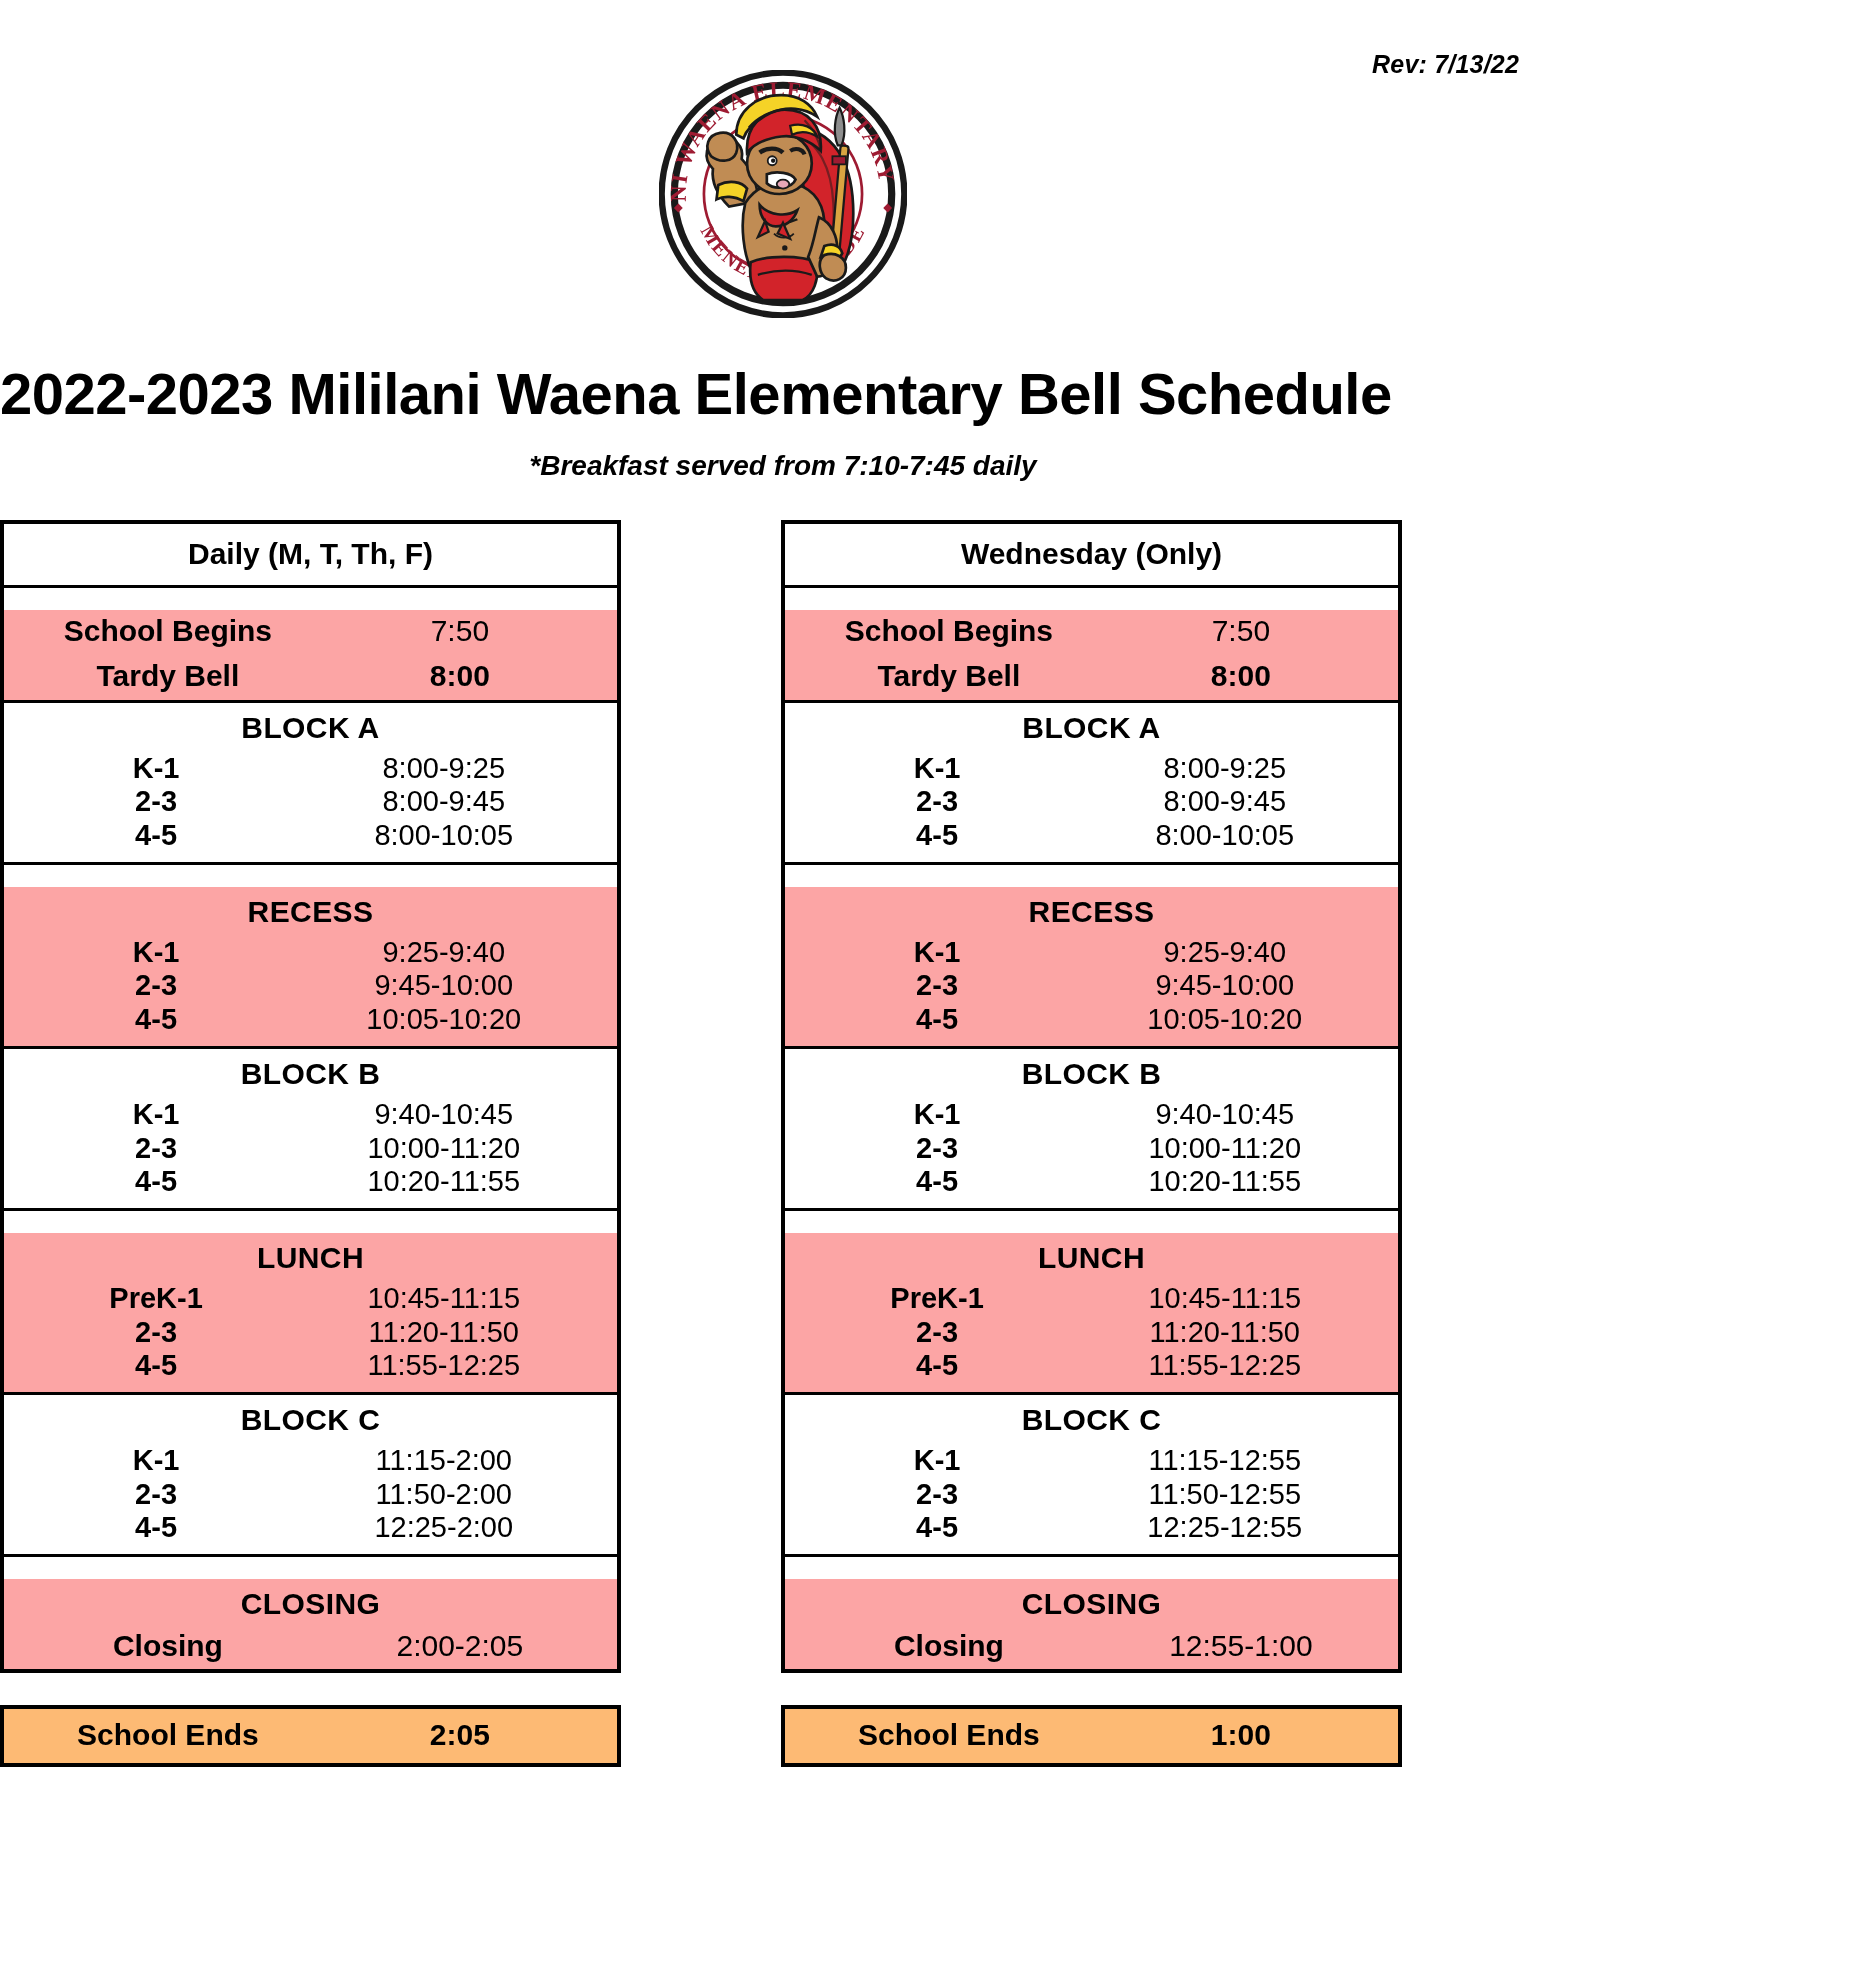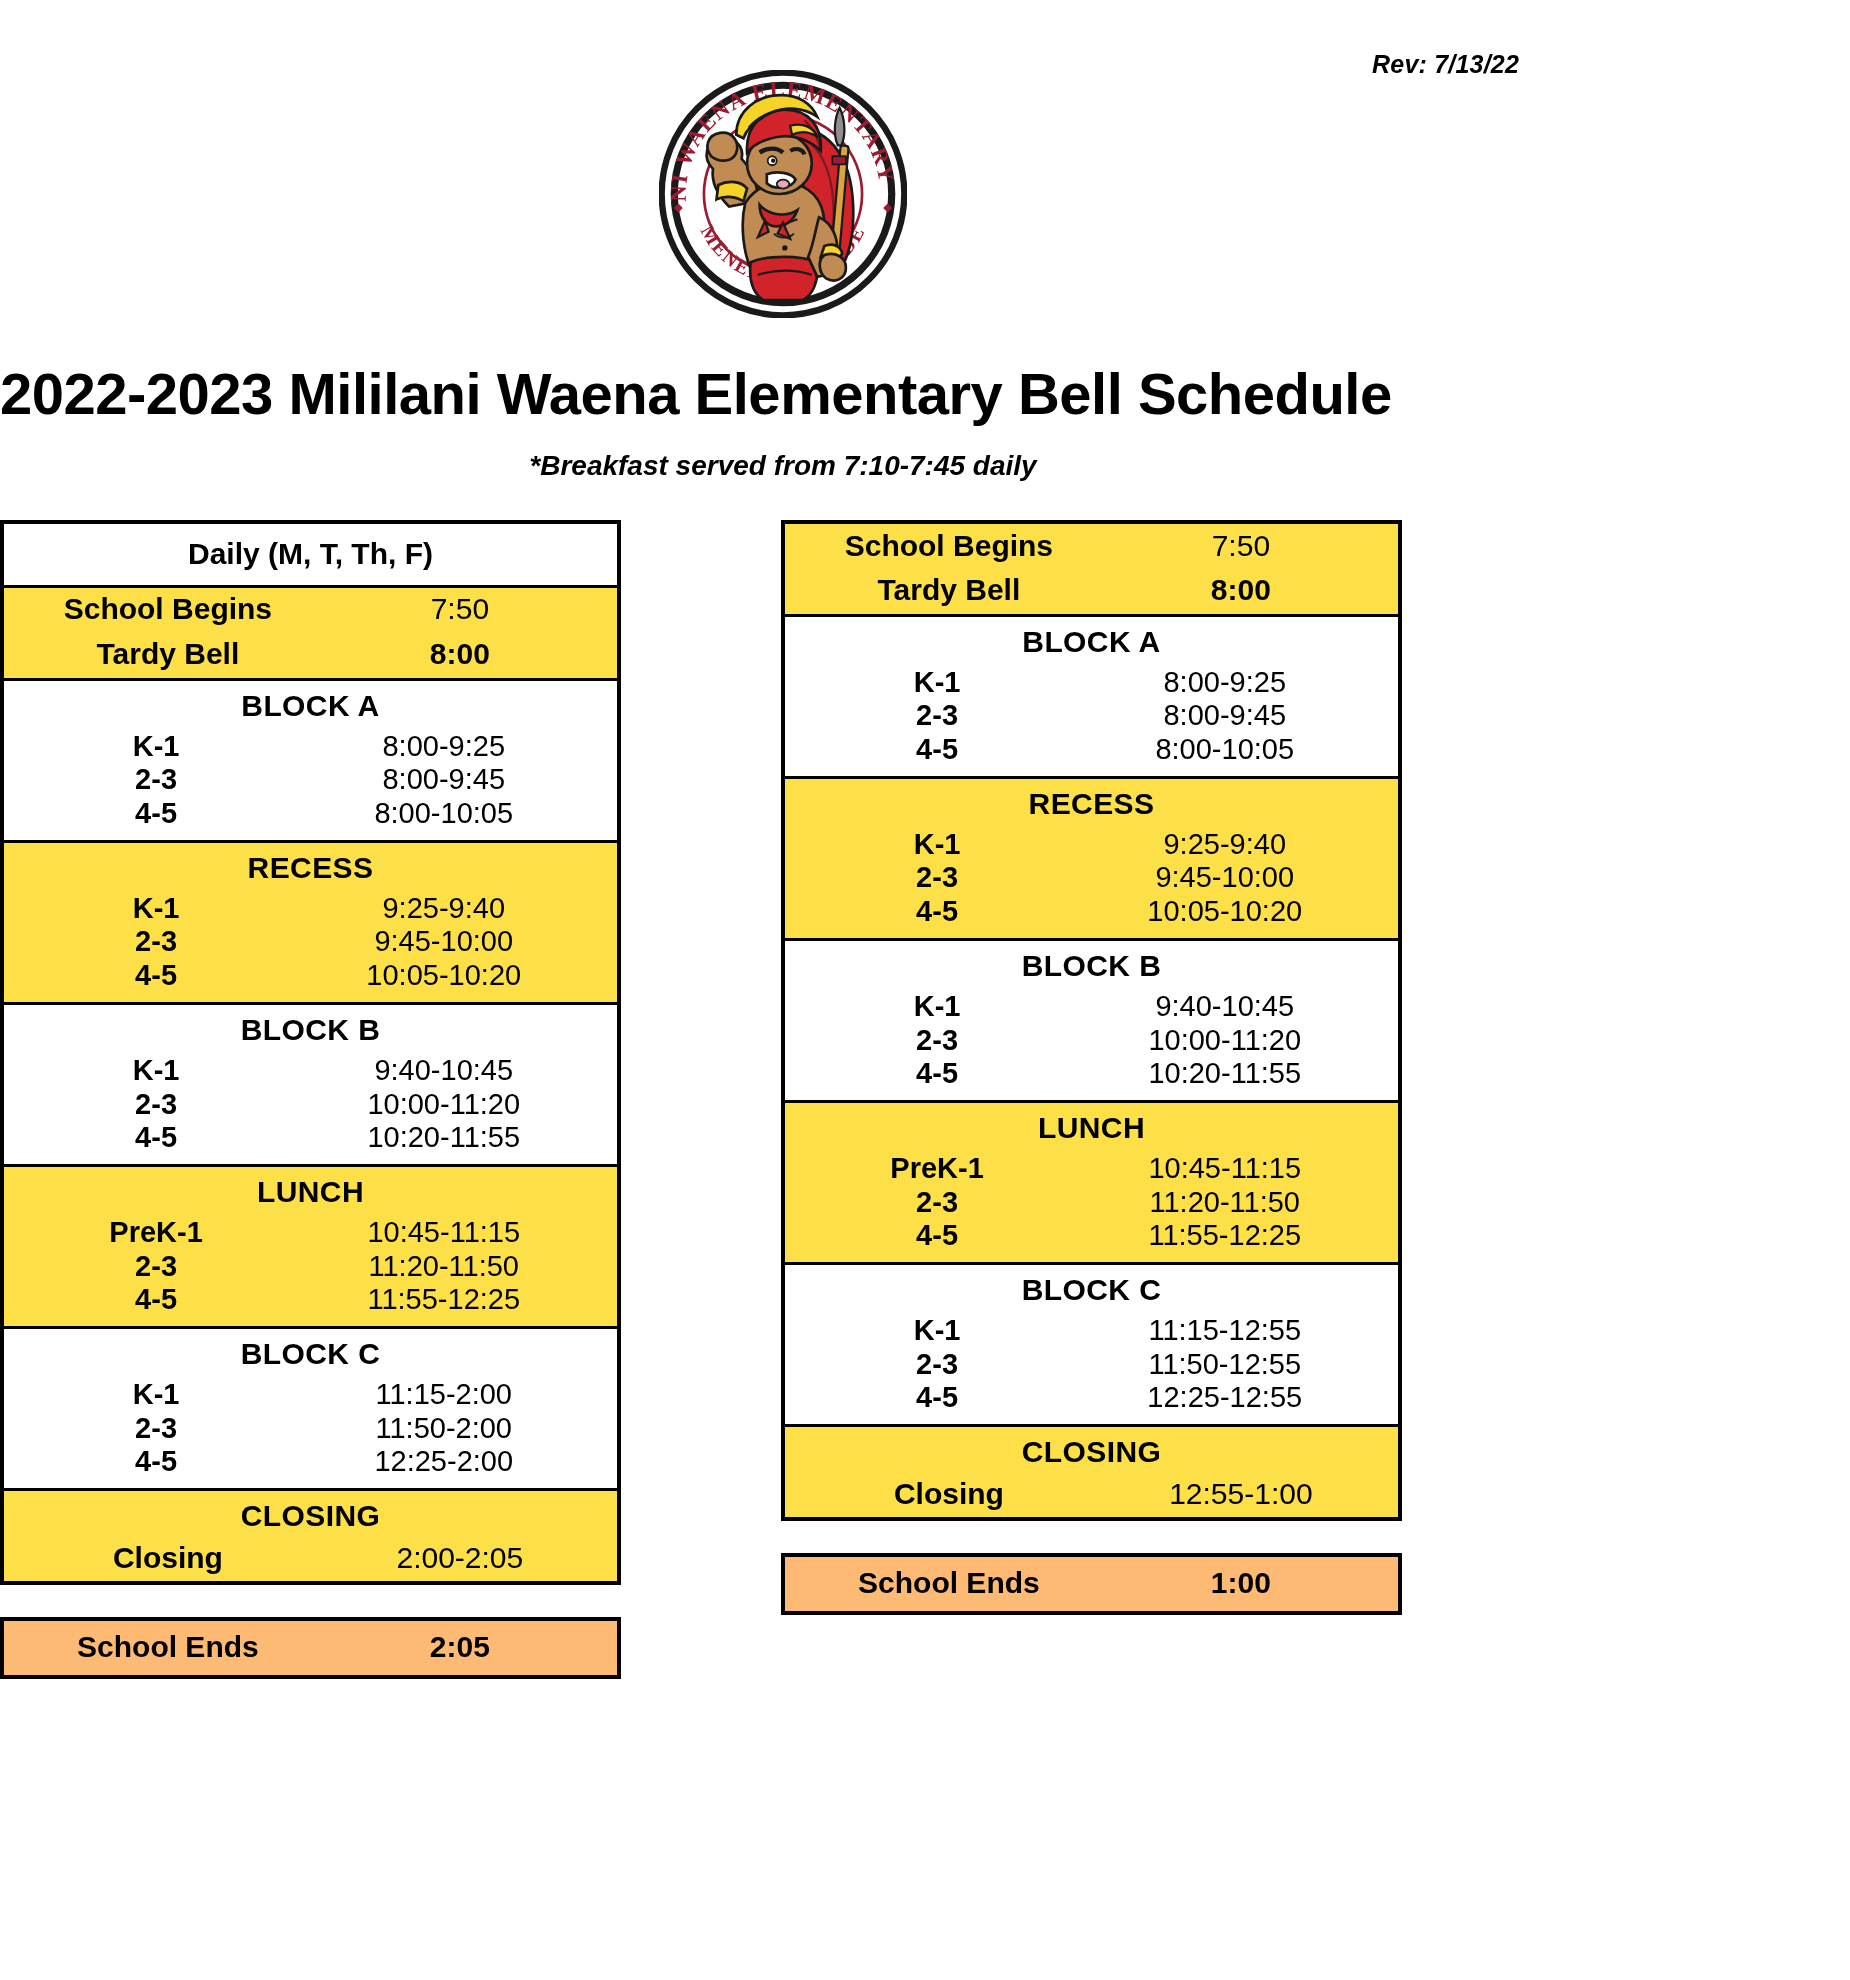--- a/index.html
+++ b/index.html
@@ -75,21 +75,21 @@
 
   .sched-table {
     width: 100%;
     border: 4.5px solid #000;
     background: #fff;
   }
   .band {
     border-bottom: 3.6px solid #000;
   }
   .band:last-child { border-bottom: none; }
-  .band.gray { background: #fde047; }
+  .band.gray { background: #fca5a5; margin-top: 22px; }
   .band.white { background: #ffffff; }
 
   
   .table-head {
     text-align: center;
     font-size: 30px;
     font-weight: bold;
     padding: 12.6px 0 14.4px 0;
   }
 
@@ -389,20 +389,23 @@
 
       <div class="ends-box">
         <div class="ends-label">School Ends</div>
         <div class="ends-value">2:05</div>
       </div>
     </div>
 
     <div class="column">
       <div class="sched-table">
 
+        <div class="band white">
+          <div class="table-head">Wednesday (Only)</div>
+        </div>
 
         <div class="band gray">
           <div class="kv-row">
             <div class="kv-label">School Begins</div>
             <div class="kv-value">7:50</div>
           </div>
           <div class="kv-row">
             <div class="kv-label">Tardy Bell</div>
             <div class="kv-value bold">8:00</div>
           </div>

